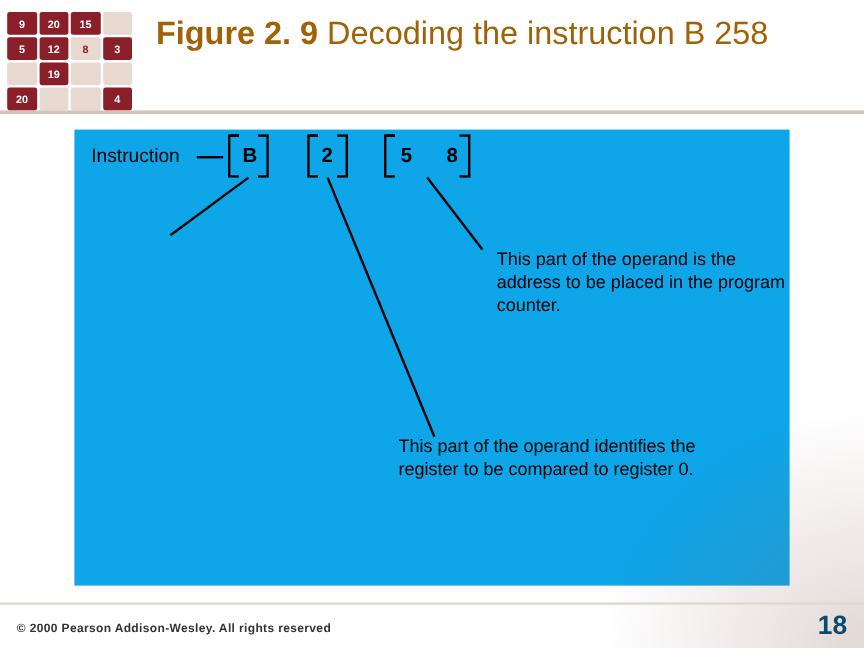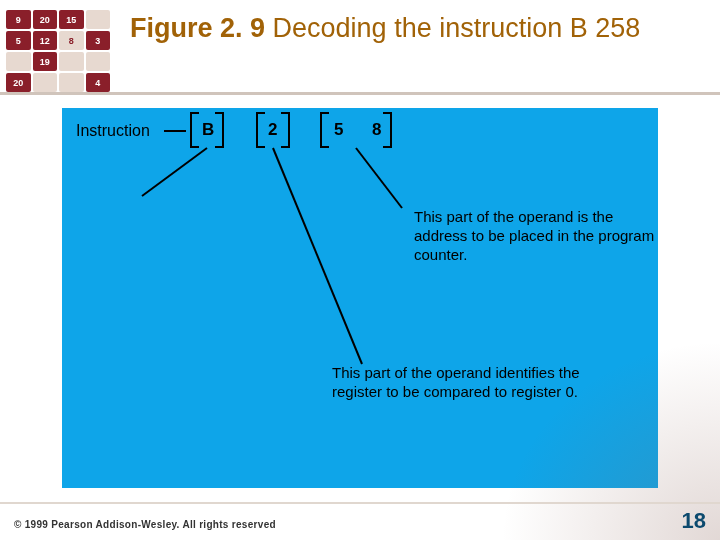--- a/index.html
+++ b/index.html
@@ -227,14 +227,14 @@
     <line x1="294" y1="40" x2="340" y2="100" stroke="#000" stroke-width="2"></line>
   </svg>
 
   <div class="para para2">This part of the operand is the address to be placed in the program counter.</div>
   <div class="para para3">This part of the operand identifies the register to be compared to register 0.</div>
 </div>
 
 <div class="bg-fade"></div>
 <div class="hr-bot"></div>
 
-<div class="footer">© 1999 Pearson Addison-Wesley. All rights reserved</div>
+<div class="footer">© 2000 Pearson Addison-Wesley. All rights reserved</div>
 <div class="pagenum">18</div>
 
 </body></html>

